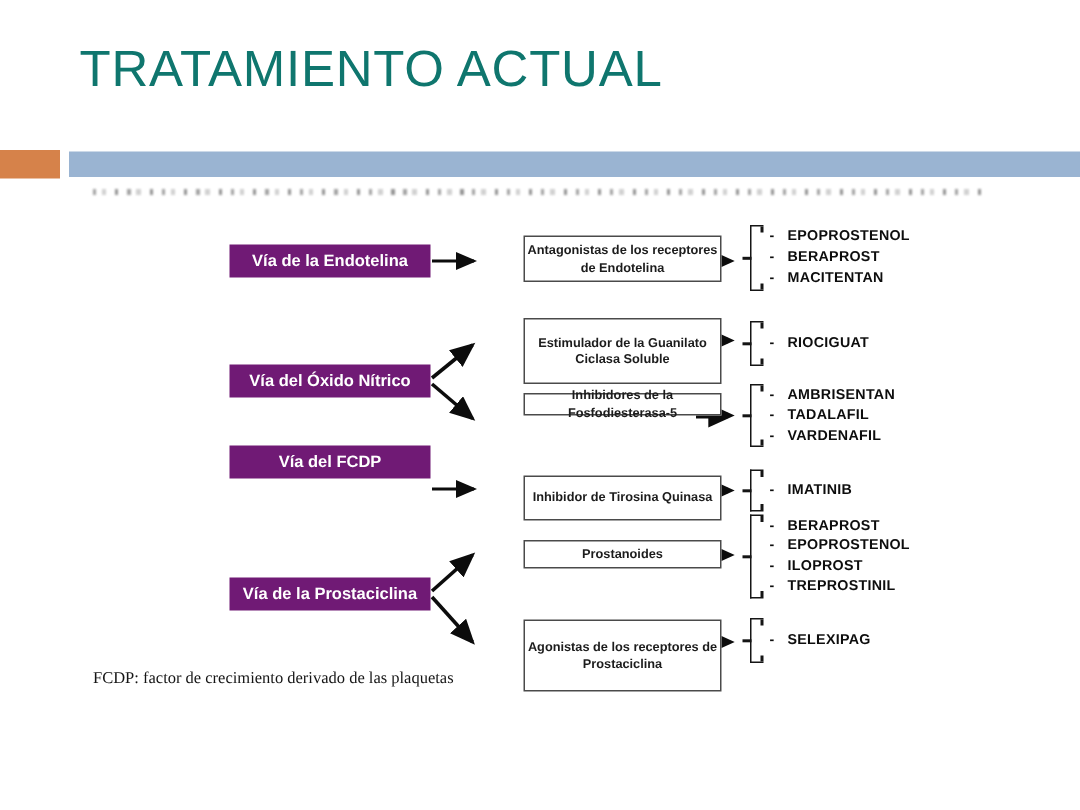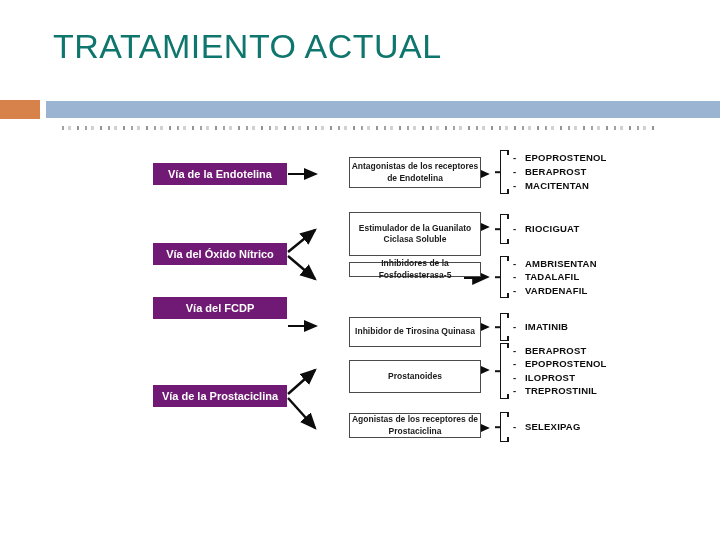--- a/index.html
+++ b/index.html
@@ -84,22 +84,22 @@
 
 <div class="abs pathway" style="top:163px">Vía de la Endotelina</div>
 <div class="abs pathway" style="top:243px">Vía del Óxido Nítrico</div>
 <div class="abs pathway" style="top:297px">Vía del FCDP</div>
 <div class="abs pathway" style="top:385px">Vía de la Prostaciclina</div>
 
 <div class="abs mech" style="top:157px;height:31px">Antagonistas de los receptores de Endotelina</div>
 <div class="abs mech" style="top:212px;height:44px">Estimulador de la Guanilato Ciclasa Soluble</div>
 <div class="abs mech" style="top:262px;height:15px">Inhibidores de la Fosfodiesterasa-5</div>
 <div class="abs mech" style="top:317px;height:30px">Inhibidor de Tirosina Quinasa</div>
-<div class="abs mech" style="top:360px;height:33px">Prostanoides</div>
-<div class="abs mech" style="top:413px;height:25px">Agonistas de los receptores de Prostaciclina</div>
+<div class="abs mech" style="top:360px;height:19px">Prostanoides</div>
+<div class="abs mech" style="top:413px;height:48px">Agonistas de los receptores de Prostaciclina</div>
 
 <div class="abs group" style="top:150px;height:44px">
   <span class="bracket">
       <span class="btick"></span>
     </span>
   <div class="drug-line">
       <span class="dash">-</span>
       <span>EPOPROSTENOL</span>
     </div>
   <div class="drug-line">
@@ -176,13 +176,14 @@
   <span class="bracket">
       <span class="btick"></span>
     </span>
   <div class="drug-line">
       <span class="dash">-</span>
       <span>SELEXIPAG</span>
     </div>
 </div>
 
 <div class="abs caption">
+  <div>FCDP: factor de crecimiento derivado de las plaquetas</div>
 </div>
 
 </body></html>

